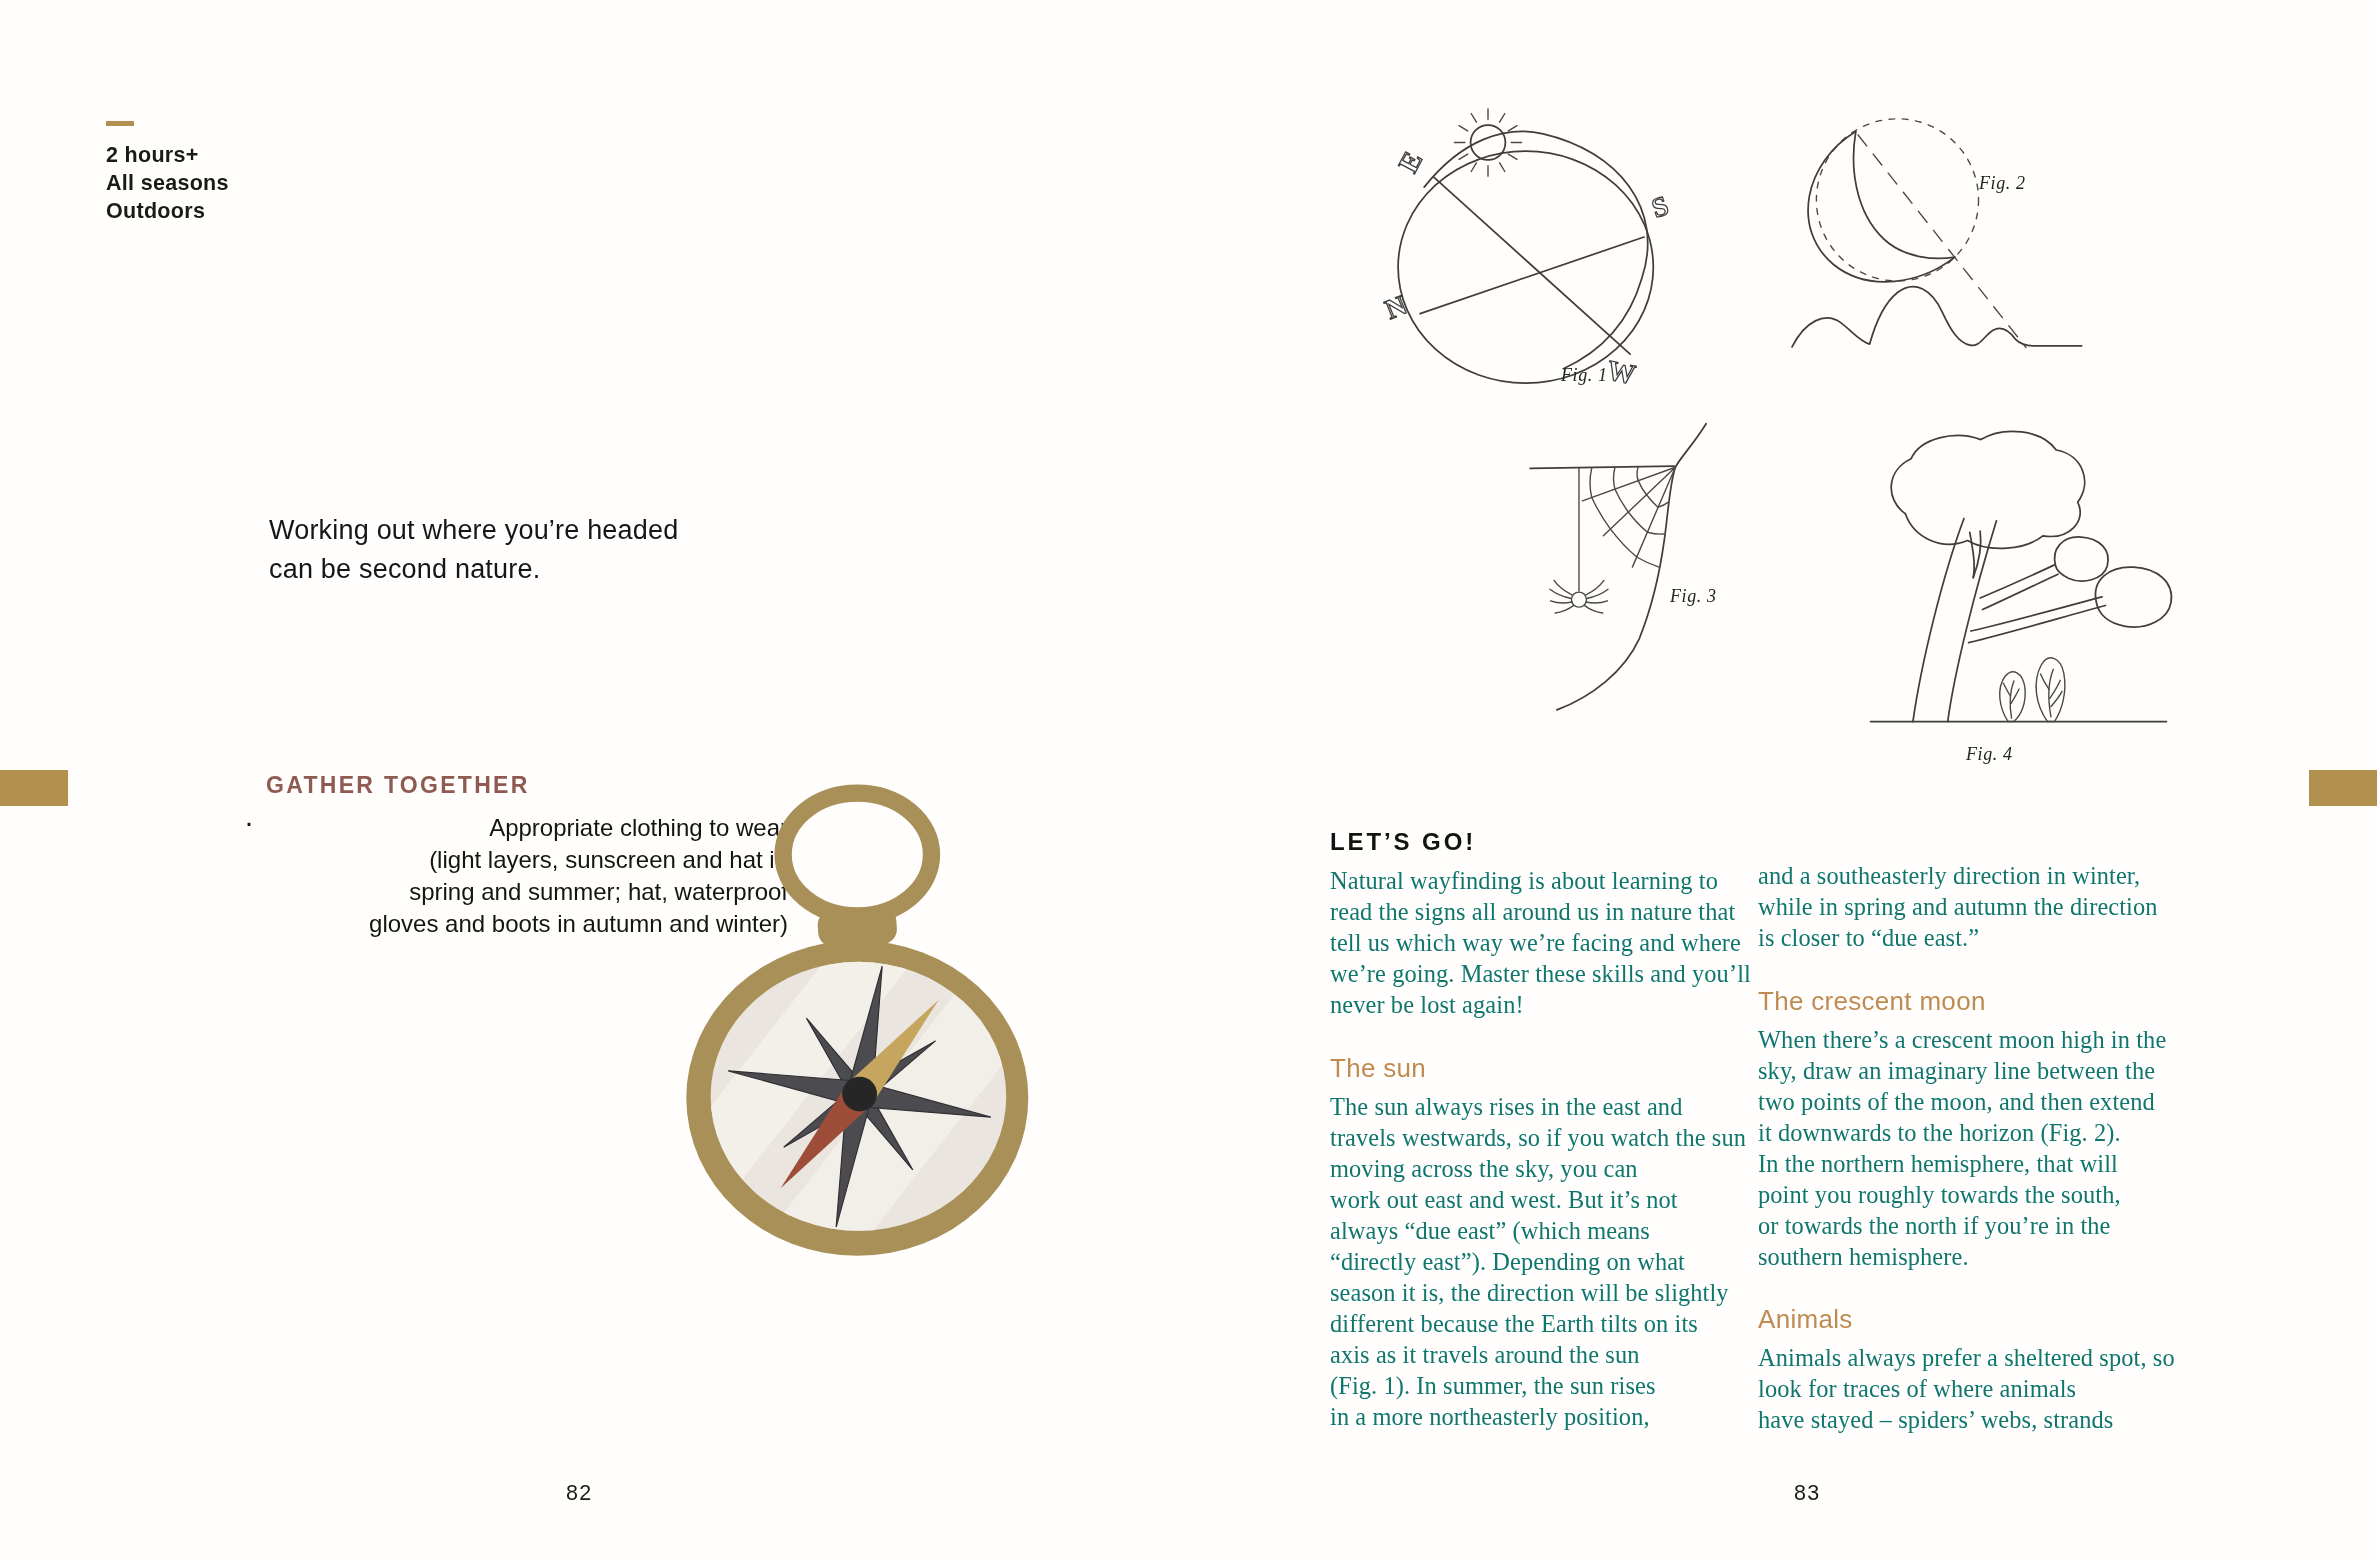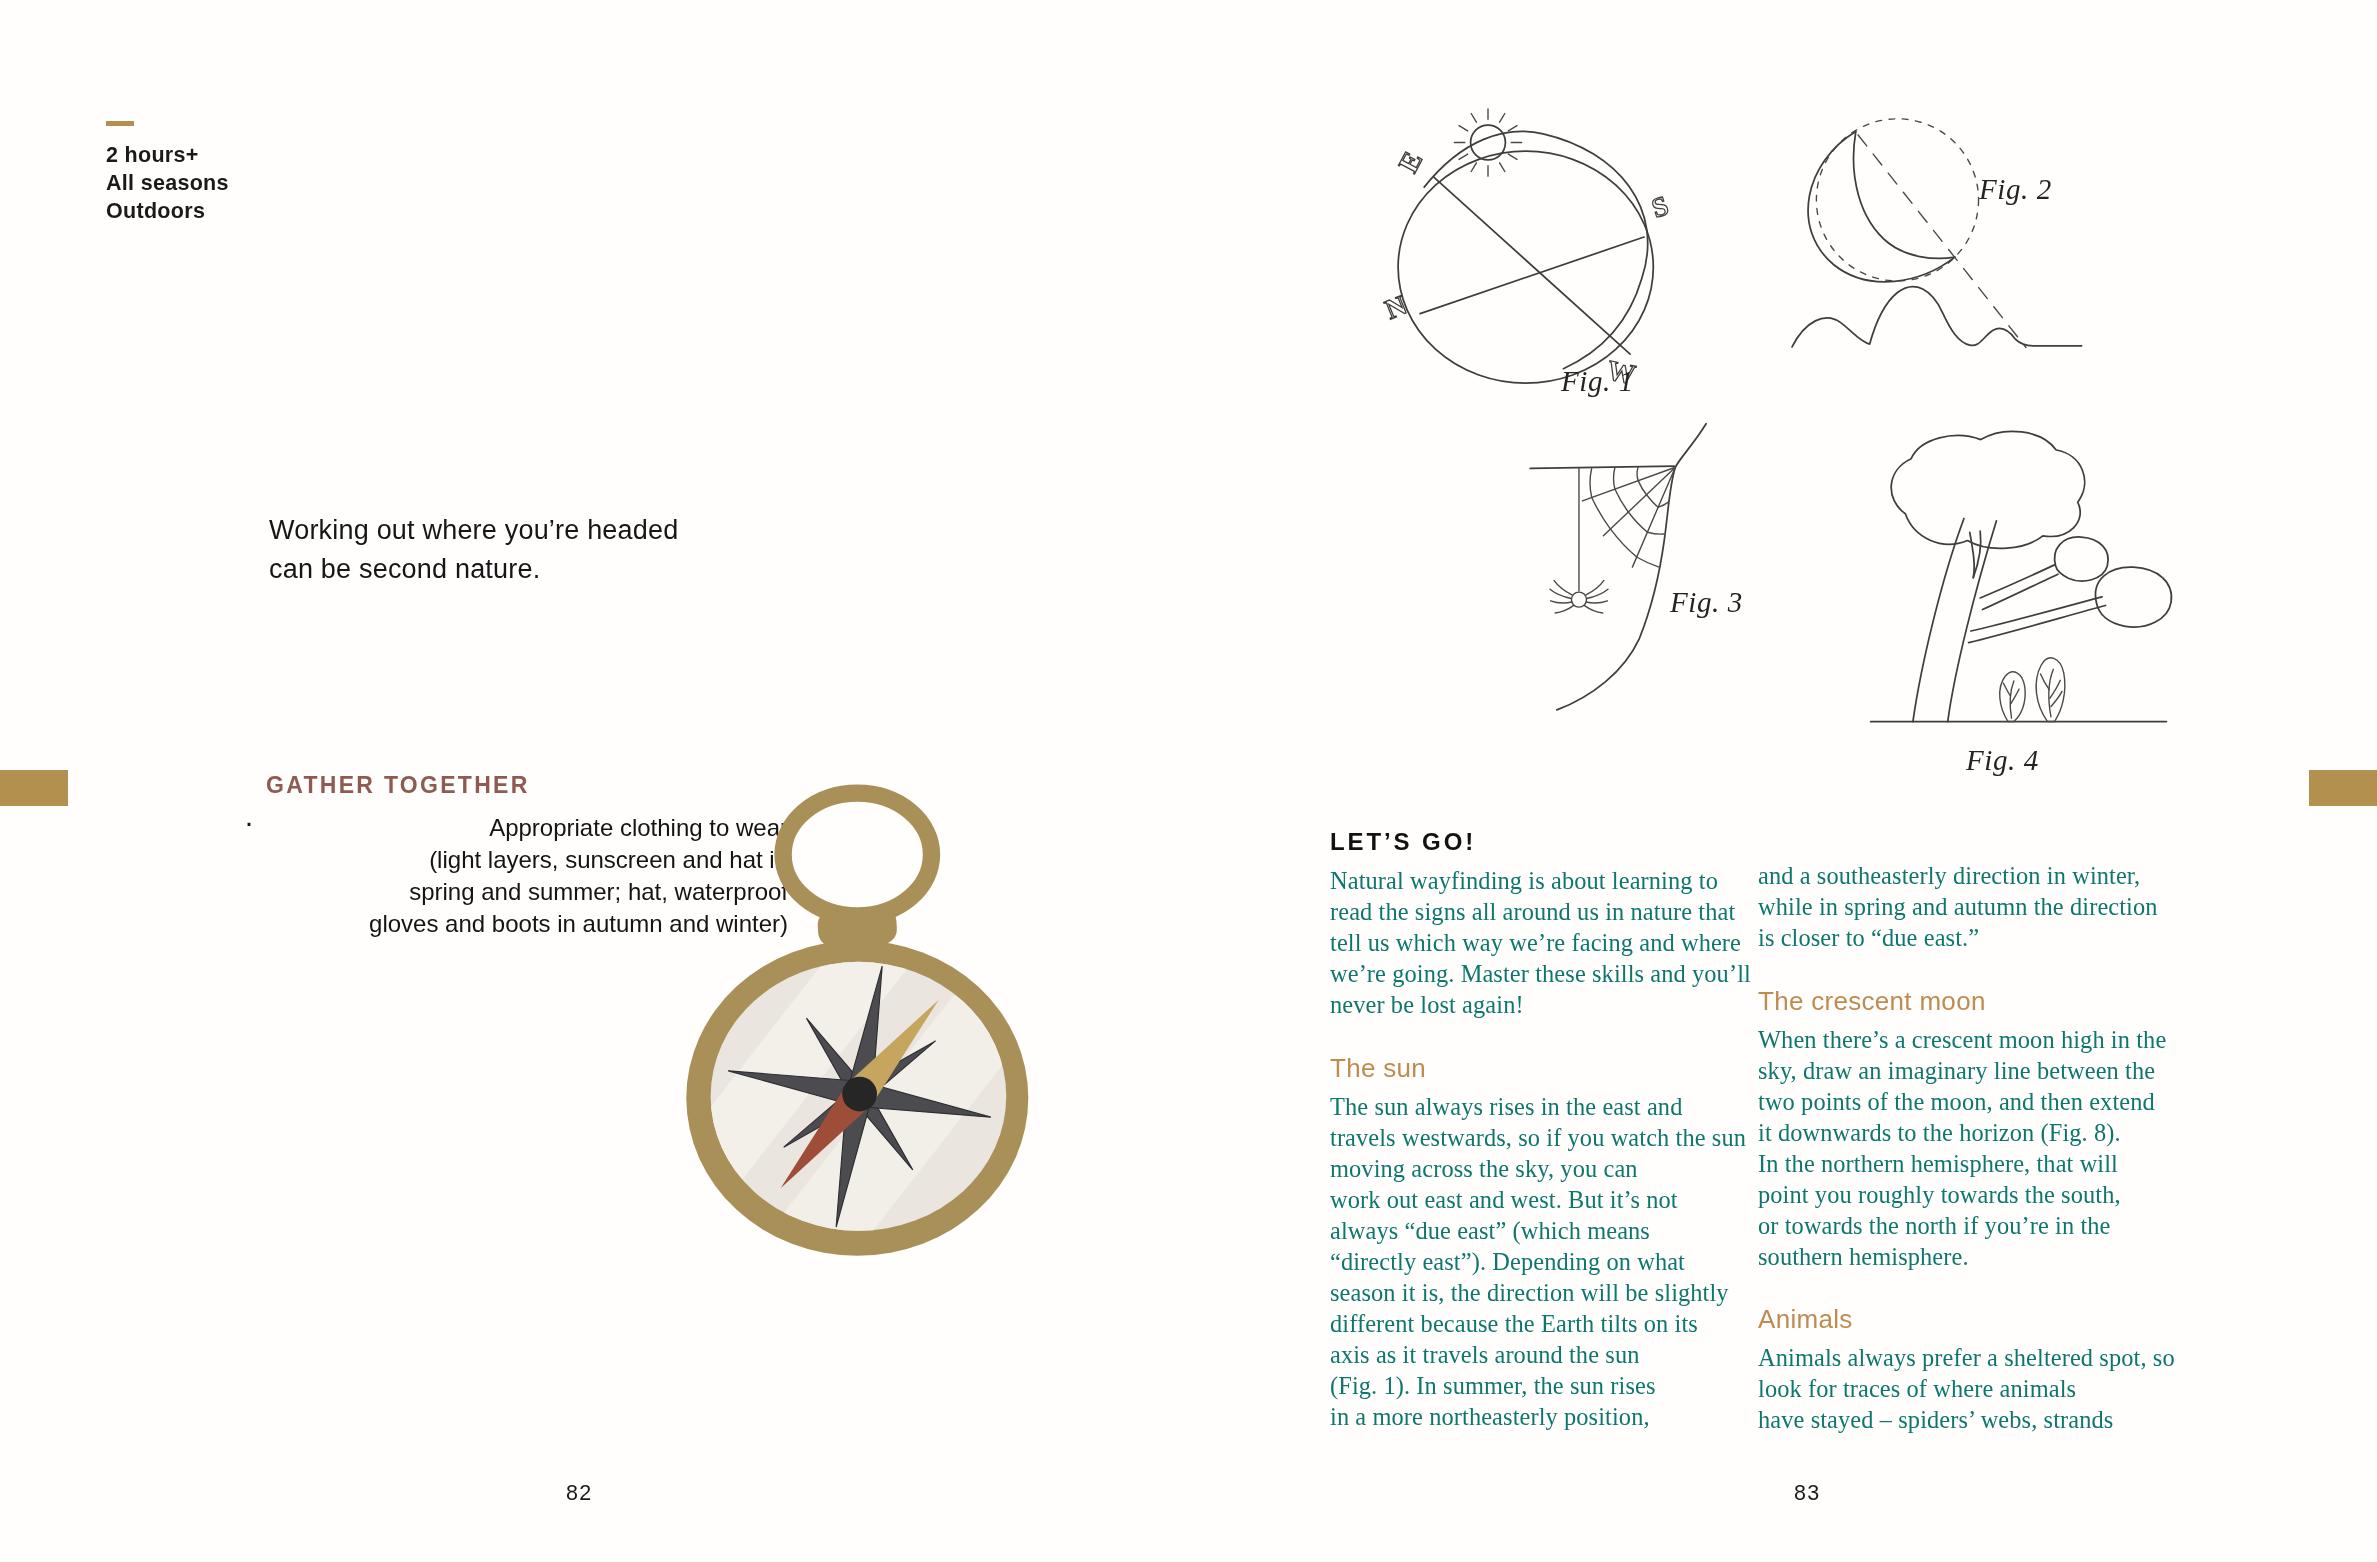--- a/index.html
+++ b/index.html
@@ -19,21 +19,21 @@
   .subtitle{font-size:27px;line-height:39px;color:#161616;white-space:pre-line;letter-spacing:0.2px;}
   .gather-heading{font-size:23px;font-weight:bold;letter-spacing:2.3px;color:#8e5a51;}
   .gather-items{font-size:24px;line-height:32px;color:#141412;white-space:pre-line;margin-top:12.8px;text-align:right;}
   .bullet{font-size:30px;color:#141412;}
 
   
   .lets-go{font-size:24px;font-weight:bold;letter-spacing:2.9px;color:#121210;}
   .serif-para{font-family:"Liberation Serif",serif;font-size:24.4px;line-height:31px;
               color:#0f766e;white-space:pre-line;letter-spacing:0.1px;}
   .gold-subhead{font-size:26px;color:#bf8b51;letter-spacing:0.3px;}
-  .fig-caption{font-family:"Liberation Serif",serif;font-style:italic;font-size:29px;color:#24241f;
+  .fig-caption{font-family:"Liberation Serif",serif;font-style:italic;font-size:18px;color:#24241f;
                letter-spacing:0.6px;white-space:nowrap;}
   .page-number{font-size:21.5px;color:#1a1a18;letter-spacing:1.2px;}
 
   svg{display:block;}
   .sketch{stroke:#3f3e3c;stroke-width:3;fill:none;stroke-linecap:round;stroke-linejoin:round;}
   .sketch-thin{stroke:#4a4946;stroke-width:2.4;fill:none;stroke-linecap:round;}
   .outline-letter{font-family:"Liberation Serif",serif;font-weight:bold;font-size:48px;
                   fill:#ffffff;stroke:#3f3e3c;stroke-width:2.2;}
 </style>
 </head>
@@ -217,21 +217,21 @@
   </div>
 
   <div class="abs" style="left:1758px;top:860px;width:511px;">
     <div class="serif-para">and a southeasterly direction in winter,
 while in spring and autumn the direction
 is closer to “due east.”</div>
     <div class="gold-subhead" style="margin-top:32.5px;">The crescent moon</div>
     <div class="serif-para" style="margin-top:7px;">When there’s a crescent moon high in the
 sky, draw an imaginary line between the
 two points of the moon, and then extend
-it downwards to the horizon (Fig. 8).
+it downwards to the horizon (Fig. 2).
 In the northern hemisphere, that will
 point you roughly towards the south,
 or towards the north if you’re in the
 southern hemisphere.</div>
     <div class="gold-subhead" style="margin-top:32.5px;">Animals</div>
     <div class="serif-para" style="margin-top:7px;">Animals always prefer a sheltered spot, so
 look for traces of where animals
 have stayed – spiders’ webs, strands</div>
   </div>
 

